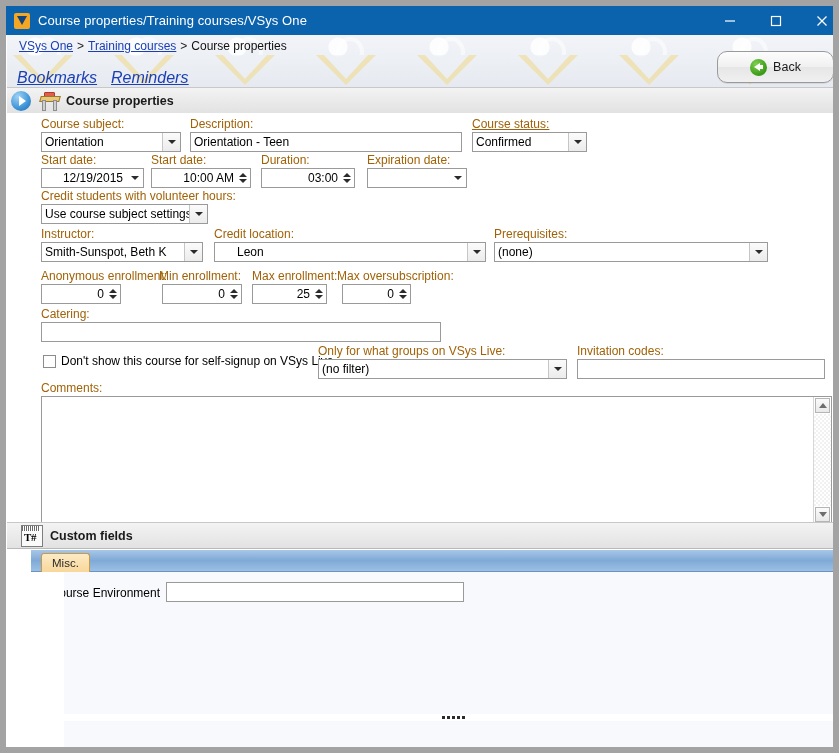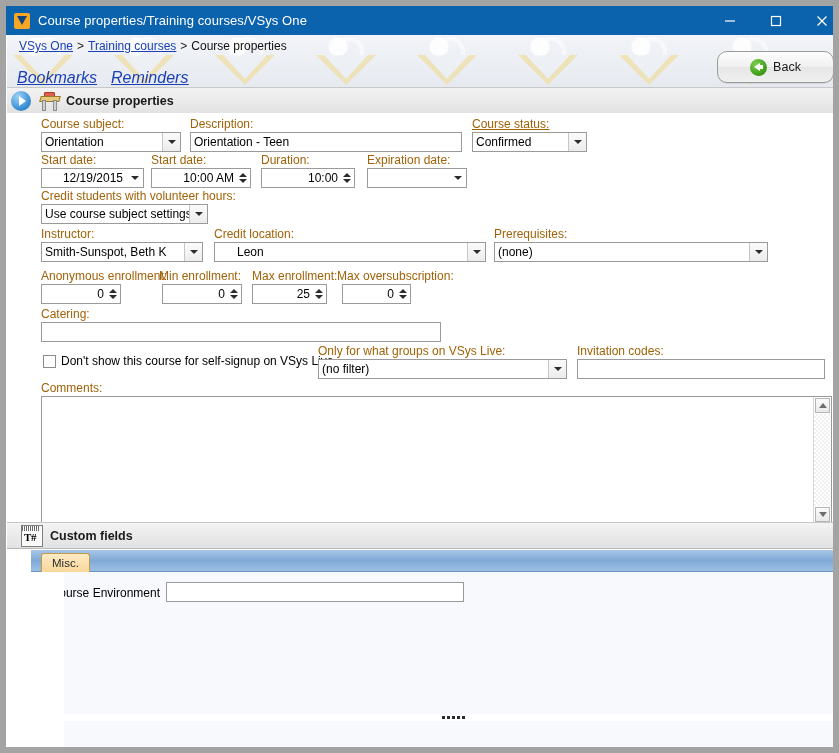--- a/index.html
+++ b/index.html
@@ -625,21 +625,21 @@
     <div class="spin" style="left:144px; top:55px; width:100px; height:20px;">
       <span class="val">10:00 AM</span>
       <span class="btns">
           <i class="up"></i>
           <i class="down"></i>
         </span>
     </div>
 
     <div class="lbl" style="left:254px; top:40px;">Duration:</div>
     <div class="spin" style="left:254px; top:55px; width:94px; height:20px;">
-      <span class="val">10:00</span>
+      <span class="val">03:00</span>
       <span class="btns">
           <i class="up"></i>
           <i class="down"></i>
         </span>
     </div>
 
     <div class="lbl" style="left:360px; top:40px;">Expiration date:</div>
     <div class="combo flat" style="left:360px; top:55px; width:100px; height:20px; text-align:right; padding-right:20px;">
       <span></span>
       <span class="arrowbox">

